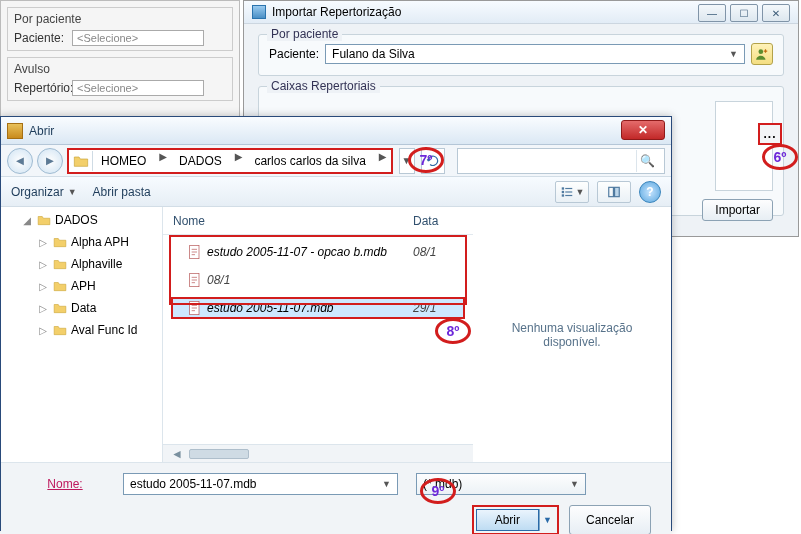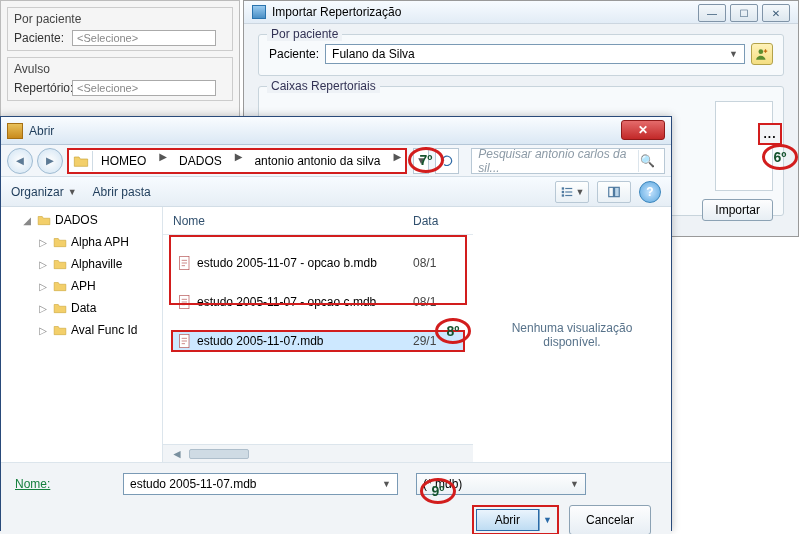--- a/index.html
+++ b/index.html
@@ -2,21 +2,21 @@
 <html><head>
 <meta charset="utf-8">
 <style>
   * { box-sizing: border-box; margin: 0; padding: 0; font-family: "Segoe UI", Tahoma, sans-serif; font-size: 12px; }
   body { background: #fff; width: 801px; height: 534px; position: relative; overflow: hidden; }
 
   
   .bg-window { position: absolute; top: 0; left: 0; width: 240px; height: 120px; border: 1px solid #bbb; background: #f5f5f5; padding: 6px; }
   .bg-group { border: 1px solid #ccc; margin-bottom: 6px; padding: 4px 6px; font-size: 11px; color: #444; }
   .bg-group label { display: inline-block; width: 58px; color: #333; }
-  .bg-select { display: inline-block; border: 1px solid #aaa; background: #fff; color: #888; padding: 1px 4px; width: 144px; font-size: 11px; }
+  .bg-select { display: inline-block; border: 1px solid #aaa; background: #fff; color: #888; padding: 1px 4px; width: 132px; font-size: 11px; }
 
   
   .import-win { position: absolute; top: 0; left: 243px; right: 2px; border: 1px solid #999; background: #eef2f6; }
   .import-title { background: linear-gradient(#f7fbff, #e2ecf6); padding: 4px 8px; border-bottom: 1px solid #ccd6e0; display: flex; align-items: center; gap: 6px; }
   .import-title .icon-box { width: 14px; height: 14px; background: linear-gradient(#9acbf0, #4a8fc5); border: 1px solid #2b74ae; }
   .import-body { padding: 10px 14px; }
   .fieldset { border: 1px solid #c8d4dc; padding: 8px 10px 10px; margin-bottom: 10px; position: relative; border-radius: 3px; background: #f7fafc; }
   .fieldset .legend { position: absolute; top: -8px; left: 8px; background: #eef2f6; padding: 0 4px; color: #335; }
   .patient-row { display: flex; align-items: center; gap: 6px; }
   .patient-select { flex: 1; border: 1px solid #7a9ab5; background: #fff; padding: 2px 6px; display: flex; justify-content: space-between; align-items: center; }
@@ -65,46 +65,46 @@
   .tree-indent1 { padding-left: 20px; }
   .tree-indent2 { padding-left: 36px; }
   .tree-toggle { width:12px; color:#888; font-size:10px; text-align:center; }
   .folder-icon { width:16px; height:14px; }
 
   .filelist { flex:0 0 310px; display:flex; flex-direction:column; }
   .fl-head { display:flex; border-bottom:1px solid #e2e9ef; height:28px; align-items:center; color:#31506e; }
   .fl-col-name { flex:1; padding-left: 10px; }
   .fl-col-date { width: 60px; }
   .fl-rows { flex:1; position:relative; }
-  .fl-row { display:flex; align-items:center; height:22px; margin: 17px 8px; padding-left:4px; border:2px solid transparent; cursor:pointer; }
+  .fl-row { display:flex; align-items:center; height:22px; margin: 6px 8px; padding-left:14px; border:2px solid transparent; cursor:pointer;font-style:italic; }
   .fl-row.sel { border:2px solid #d21d1d; background:#cde8ff; }
   .fl-row .file-icon { width:16px; height:16px; margin-right:4px; }
   .fl-row .fname { flex:1; }
   .fl-row .fdate { width:50px; color:#444; }
   .fl-selection-box { border:2px solid #d21d1d; position:absolute; left:6px; top:0; right:6px; height:70px; pointer-events:none; }
   .fl-scroll { height:18px; background:#f1f4f7; border-top:1px solid #dce5ec; display:flex; align-items:center; padding-left:8px; }
   .fl-scroll .thumb { width:60px; height:10px; background:#cfdbe4; border:1px solid #aebecb; border-radius:2px; }
 
   .preview { flex:1; display:flex; align-items:center; justify-content:center; color:#57728a; font-size:12px; padding: 0 10px; text-align:center; }
 
   .dlg-footer { padding: 10px 14px; background:#f1f4f7; border-top:1px solid #dce5ec; }
   .footer-row { display:flex; align-items:center; gap:8px; margin-bottom: 10px; }
-  .footer-label { width:100px; text-align:left; color:#15803d;text-decoration:underline; }
+  .footer-label { width:100px; text-align:center; color:#be185d;text-decoration:underline; }
   .name-input { flex:0 0 275px; border:1px solid #7a9ab5; background:#fff; padding:3px 6px; display:flex; align-items:center; }
   .name-input .chev { margin-left:auto; font-size:9px; color:#555; }
   .filter-select { flex:0 0 170px; border:1px solid #7a9ab5; background:linear-gradient(#fdfdfe,#ecf2f6); padding:3px 6px; display:flex; align-items:center; margin-left: 10px; }
   .filter-select .chev { margin-left:auto; font-size:9px; color:#555; }
   .btn-row { display:flex; justify-content:flex-end; gap:10px; margin-top:4px; padding-right: 6px; }
   .btn-open { border:2px solid #d21d1d; padding:2px 2px; display:flex; }
   .btn-open-inner { border:1px solid #2a6aa8; background:linear-gradient(#eaf4fd,#bedcf3); padding:3px 18px; display:flex; align-items:center; gap:6px; }
   .btn-open-split { border-left:1px solid #7ea8c9; width:16px; display:flex; align-items:center; justify-content:center; font-size:9px; color:#2a6aa8; }
   .btn-cancel { border:1px solid #8ca2b4; background:linear-gradient(#fdfdfe,#e7eef4); padding: 4px 16px; border-radius:3px; cursor:pointer; }
 
   
-  .callout { position:absolute; width:36px; height:26px; border:3px solid #d21d1d; border-radius:50%; display:flex; align-items:center; justify-content:center; color:#14532d; font-weight:bold; font-size:14px; background:rgba(255,255,255,0.0); z-index: 50; }
+  .callout { position:absolute; width:36px; height:26px; border:3px solid #d21d1d; border-radius:50%; display:flex; align-items:center; justify-content:center; color:#6d28d9; font-weight:bold; font-size:14px; background:rgba(255,255,255,0.0); z-index: 50; }
 
 </style>
 </head>
 <body>
 
 <div class="bg-window">
   <div class="bg-group">
     <div>Por paciente</div>
     <div style="margin-top:4px; display:flex; align-items:center;">
       <label>Paciente:</label>
@@ -176,32 +176,31 @@
       </div>
       <div class="bc-seg">
           <span>HOMEO</span>
         </div>
       <span class="bc-chev">▶</span>
       <div class="bc-seg">
           <span>DADOS</span>
         </div>
       <span class="bc-chev">▶</span>
       <div class="bc-seg">
-          <span>antonio antonio da silva</span>
+          <span>carlos carlos da silva</span>
         </div>
       <span class="bc-chev">▶</span>
     </div>
     <div class="nav-dropdown-chev">▼</div>
     <div class="nav-refresh">
       <svg viewBox="0 0 24 24">
           <path d="M4 12a8 8 0 1 1 3 6M4 12l-2-3M4 12l3-2" fill="none" stroke="#2f6aa6" stroke-width="2"></path>
         </svg>
     </div>
     <div class="search-box">
-      <span>Pesquisar antonio carlos da sil...</span>
       <span class="mag">🔍</span>
     </div>
   </div>
 
   <div class="dlg-toolbar">
     <div class="tb-item">
       <span>Organizar</span>
         <span class="tb-chev">▼</span>
     </div>
     <div class="tb-item">
@@ -288,21 +287,20 @@
               <path d="M7 8h8M7 12h8M7 16h5" stroke="#b35050"></path>
             </svg>
           <span class="fname">estudo 2005-11-07 - opcao b.mdb</span>
           <span class="fdate">08/1</span>
         </div>
         <div class="fl-row">
           <svg class="file-icon" viewBox="0 0 24 24">
               <rect x="4" y="2" width="14" height="20" fill="#fff" stroke="#b35050"></rect>
               <path d="M7 8h8M7 12h8M7 16h5" stroke="#b35050"></path>
             </svg>
-          <span class="fname">estudo 2005-11-07 - opcao c.mdb</span>
           <span class="fdate">08/1</span>
         </div>
         <div class="fl-row sel">
           <svg class="file-icon" viewBox="0 0 24 24">
               <rect x="4" y="2" width="14" height="20" fill="#fff" stroke="#b35050"></rect>
               <path d="M7 8h8M7 12h8M7 16h5" stroke="#b35050"></path>
             </svg>
           <span class="fname">estudo 2005-11-07.mdb</span>
           <span class="fdate">29/1</span>
         </div>

